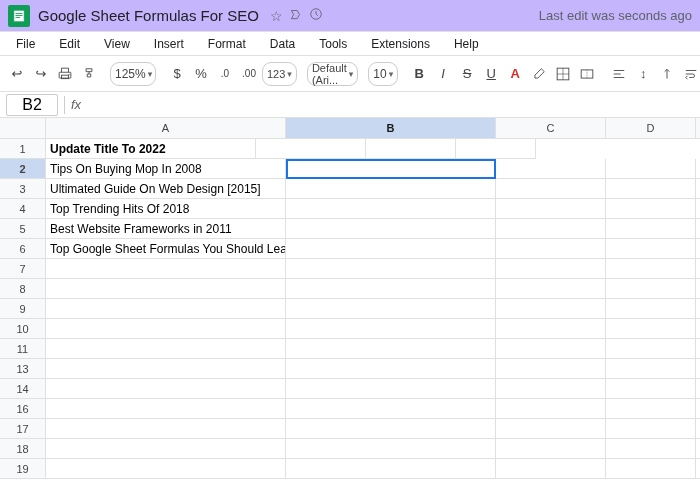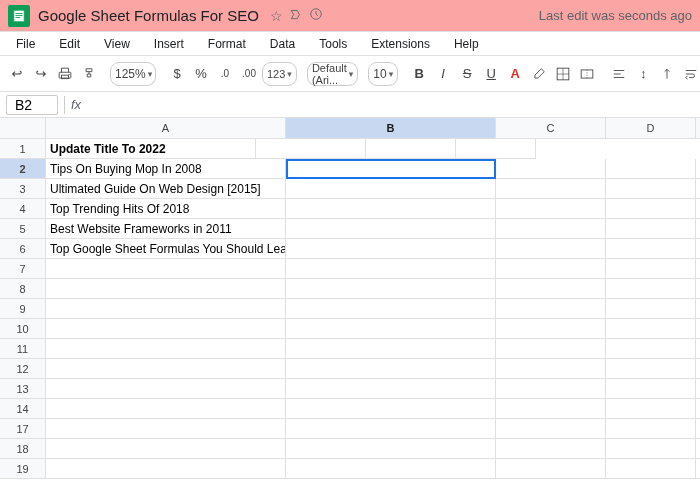--- a/index.html
+++ b/index.html
@@ -1,20 +1,20 @@
 <!DOCTYPE html>
 <html><head>
   <meta charset="utf-8">
   <style>
     * { box-sizing: border-box; margin: 0; padding: 0; }
     body { font-family: Arial, sans-serif; font-size: 12px; background: #fff; overflow: hidden; width: 700px; height: 500px; }
 
     
     #title-bar {
-      display: flex; align-items: center; padding: 4px 8px; background: #fca5a5;
+      display: flex; align-items: center; padding: 4px 8px; background: #c4b5fd;
       border-bottom: 1px solid #e0e0e0; height: 32px;
     }
     #app-icon {
       width: 22px; height: 22px; margin-right: 8px;
       background: #0f9d58; border-radius: 2px; display: flex; align-items: center; justify-content: center;
       flex-shrink: 0;
     }
     #app-icon svg { width: 14px; height: 14px; }
     #doc-title { font-size: 15px; font-weight: 500; color: #202124; margin-right: 8px; }
     .title-icon { color: #5f6368; font-size: 14px; margin: 0 3px; cursor: pointer; }
@@ -45,21 +45,21 @@
     .tool-dropdown .arrow { font-size: 9px; margin-left: 2px; color: #666; }
     .zoom-box { width: 46px; }
     .font-name-box { width: 90px; }
     .font-size-box { width: 32px; }
 
     
     #formula-bar {
       display: flex; align-items: center; padding: 2px 6px; background: #fff;
       border-bottom: 1px solid #e0e0e0; height: 26px;
     }
-    #cell-ref { width: 52px; border: 1px solid #ccc; border-radius: 2px; padding: 1px 8px; font-size: 14px; text-align: left; }
+    #cell-ref { width: 52px; border: 1px solid #ccc; border-radius: 2px; padding: 1px 8px; font-size: 16px; text-align: center; }
     #formula-divider { width: 1px; background: #ccc; height: 18px; margin: 0 6px; }
     #fx-label { font-size: 13px; color: #5f6368; margin-right: 6px; font-style: italic; }
     #formula-input { flex: 1; border: none; outline: none; font-size: 12px; color: #202124; }
 
     
     #sheet-container { display: flex; flex-direction: column; flex: 1; overflow: hidden; }
 
     
     #col-headers {
       display: flex; background: #f8f9fa; border-bottom: 1px solid #e0e0e0;
@@ -323,44 +323,44 @@
       </div>
       <div class="grid-row">
         <div class="row-num">11</div>
         <div class="cell cell-a"></div>
         <div class="cell cell-b"></div>
         <div class="cell cell-c"></div>
         <div class="cell cell-d"></div>
         <div class="cell cell-e"></div>
       </div>
       <div class="grid-row">
-        <div class="row-num">12</div>
-        <div class="cell cell-a"></div>
-        <div class="cell cell-b"></div>
-        <div class="cell cell-c"></div>
-        <div class="cell cell-d"></div>
-        <div class="cell cell-e"></div>
-      </div>
-      <div class="grid-row">
         <div class="row-num">13</div>
         <div class="cell cell-a"></div>
         <div class="cell cell-b"></div>
         <div class="cell cell-c"></div>
         <div class="cell cell-d"></div>
         <div class="cell cell-e"></div>
       </div>
       <div class="grid-row">
         <div class="row-num">14</div>
         <div class="cell cell-a"></div>
         <div class="cell cell-b"></div>
         <div class="cell cell-c"></div>
         <div class="cell cell-d"></div>
         <div class="cell cell-e"></div>
       </div>
       <div class="grid-row">
+        <div class="row-num">16</div>
+        <div class="cell cell-a"></div>
+        <div class="cell cell-b"></div>
+        <div class="cell cell-c"></div>
+        <div class="cell cell-d"></div>
+        <div class="cell cell-e"></div>
+      </div>
+      <div class="grid-row">
         <div class="row-num">17</div>
         <div class="cell cell-a"></div>
         <div class="cell cell-b"></div>
         <div class="cell cell-c"></div>
         <div class="cell cell-d"></div>
         <div class="cell cell-e"></div>
       </div>
       <div class="grid-row">
         <div class="row-num">18</div>
         <div class="cell cell-a"></div>

